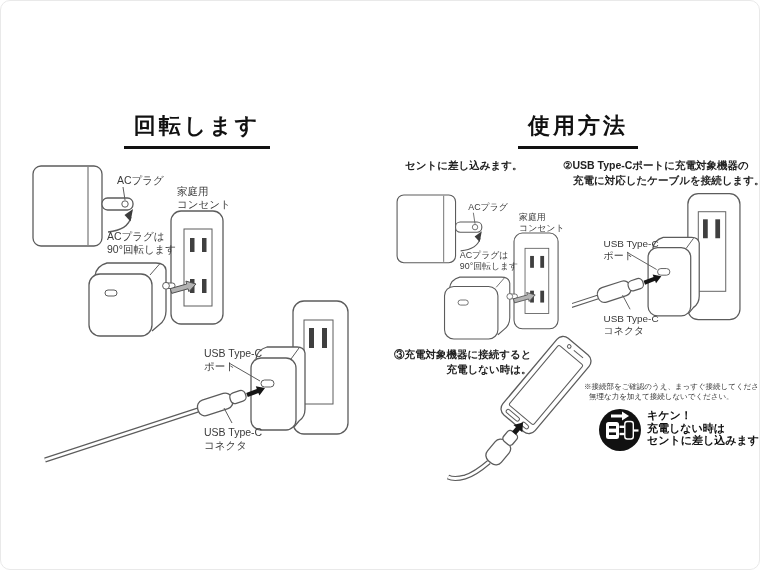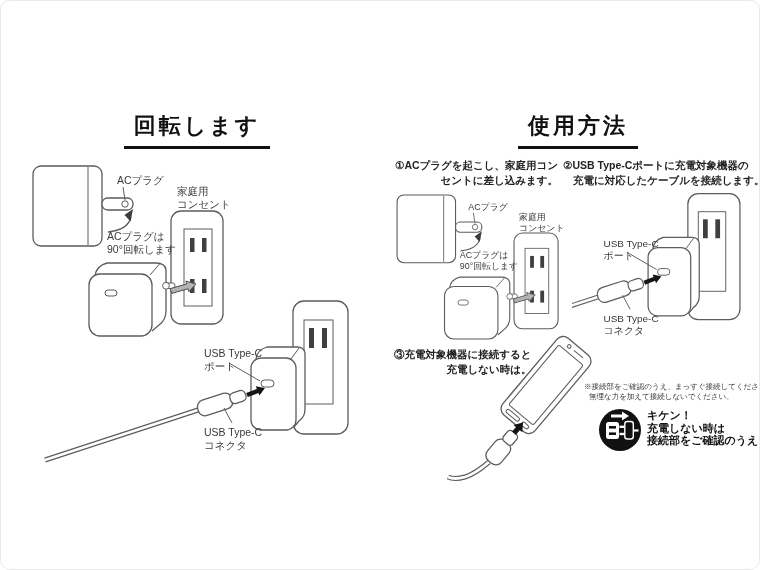--- a/index.html
+++ b/index.html
@@ -107,21 +107,20 @@
 
   <svg class="diagram" style="left:25px; top:158px" width="205" height="190" viewBox="0 0 205 190">
     <use href="#g-adapter"></use>
   </svg>
 
   <svg class="diagram" style="left:40px; top:295px" width="350" height="170" viewBox="0 0 350 170">
     <use href="#g-plugged"></use>
   </svg>
 
   <div class="step-text" id="step1-text">
-    <div>①ACプラグを起こし、家庭用コン</div>
     <div class="cont">セントに差し込みます。</div>
   </div>
   <div class="step-text" id="step2-text">
     <div>②USB Type-Cポートに充電対象機器の</div>
     <div class="cont">充電に対応したケーブルを接続します。</div>
   </div>
   <div class="step-text" id="step3-text">
     <div>③充電対象機器に接続すると</div>
     <div class="cont">充電しない時は。</div>
   </div>
@@ -164,16 +163,16 @@
     <rect x="11" y="24.4" width="7" height="2.6" fill="#111"></rect>
     <rect x="21.5" y="17.6" width="6" height="2.4" fill="#fff"></rect>
     <rect x="21.5" y="24.8" width="6" height="2.4" fill="#fff"></rect>
     <rect x="26.8" y="13.5" width="8.5" height="17.5" rx="2.5" fill="#111" stroke="#fff" stroke-width="1.4"></rect>
     <line x1="35.5" y1="22.5" x2="40.5" y2="22.5" stroke="#fff" stroke-width="2.2"></line>
   </svg>
 
   <div id="warning-text">
     <div>キケン！</div>
     <div>充電しない時は</div>
-    <div>接続部をご確認のうえ</div>
+    <div>セントに差し込みます</div>
   </div>
 
 </div>
 
 </body></html>

